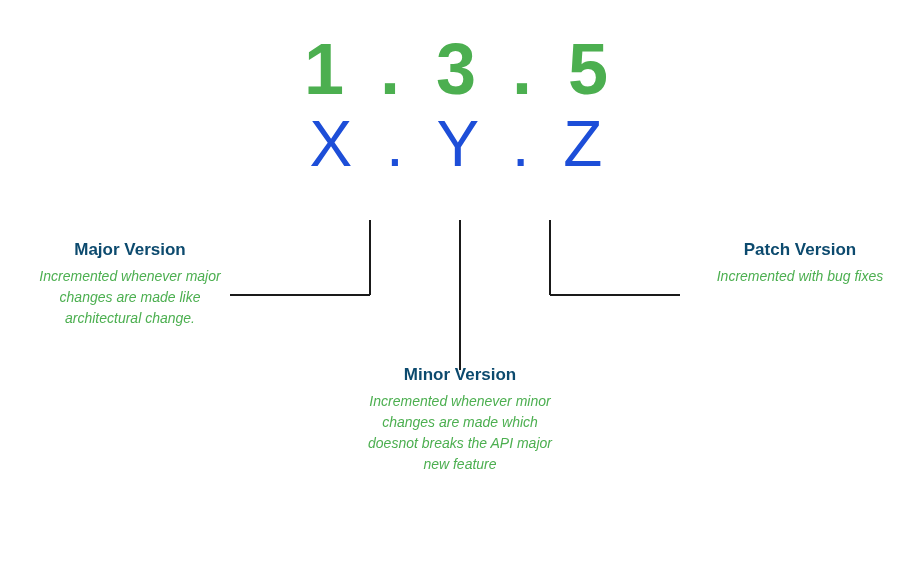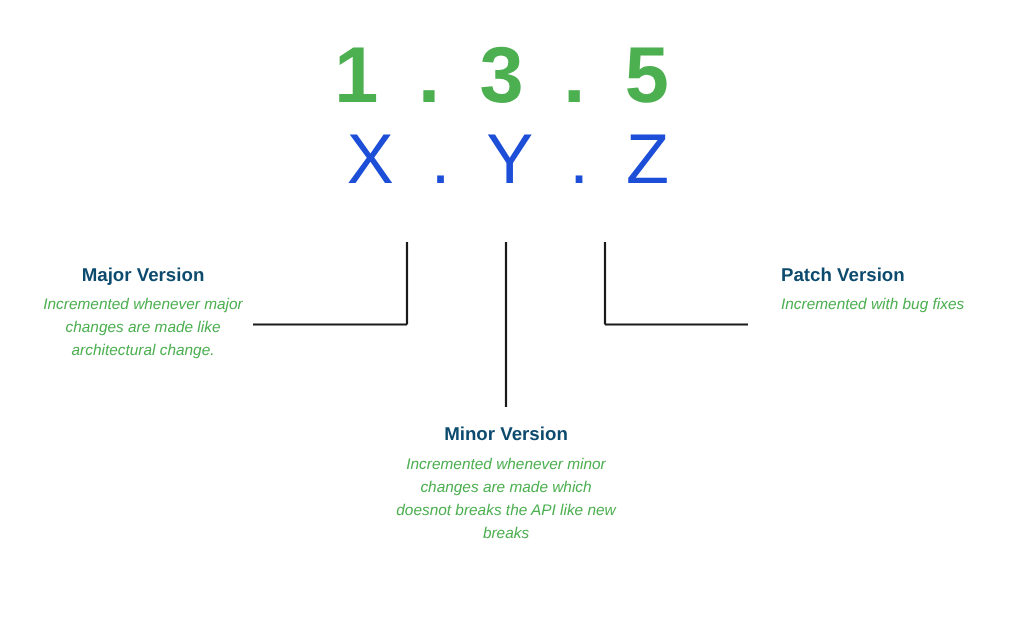--- a/index.html
+++ b/index.html
@@ -10,21 +10,21 @@
       font-family: Arial, sans-serif;
       position: relative;
       overflow: hidden;
     }
 
     .version-display {
       position: absolute;
       top: 30px;
       left: 50%;
       transform: translateX(-50%);
-      text-align: right;
+      text-align: center;
     }
 
     .version-number {
       font-size: 72px;
       font-weight: bold;
       color: #4caf50;
       letter-spacing: 8px;
       line-height: 1.1;
     }
 
@@ -56,30 +56,29 @@
     }
 
     
     .minor-panel {
       position: absolute;
       top: 365px;
       left: 50%;
       transform: translateX(-50%);
       width: 200px;
       text-align: center;
-      margin-top: 20px;
     }
 
     
     .patch-panel {
       position: absolute;
       top: 240px;
       right: 30px;
       width: 180px;
-      text-align: left;
+      text-align: center;
     }
 
     .panel-title {
       font-size: 17px;
       font-weight: bold;
       color: #0c4a6e;
       margin-bottom: 6px;
     }
 
     .panel-desc {
@@ -108,19 +107,19 @@
   <line x1="550" y1="295" x2="680" y2="295" stroke="#1a1a1a" stroke-width="2"></line>
 </svg>
 
 <div class="major-panel">
   <div class="panel-title">Major Version</div>
   <div class="panel-desc">Incremented whenever major changes are made like architectural change.</div>
 </div>
 
 <div class="minor-panel">
   <div class="panel-title">Minor Version</div>
-  <div class="panel-desc">Incremented whenever minor changes are made which doesnot breaks the API like new breaks</div>
+  <div class="panel-desc">Incremented whenever minor changes are made which doesnot breaks the API major new feature</div>
 </div>
 
 <div class="patch-panel">
   <div class="panel-title">Patch Version</div>
   <div class="panel-desc">Incremented with bug fixes</div>
 </div>
 
 </body></html>

